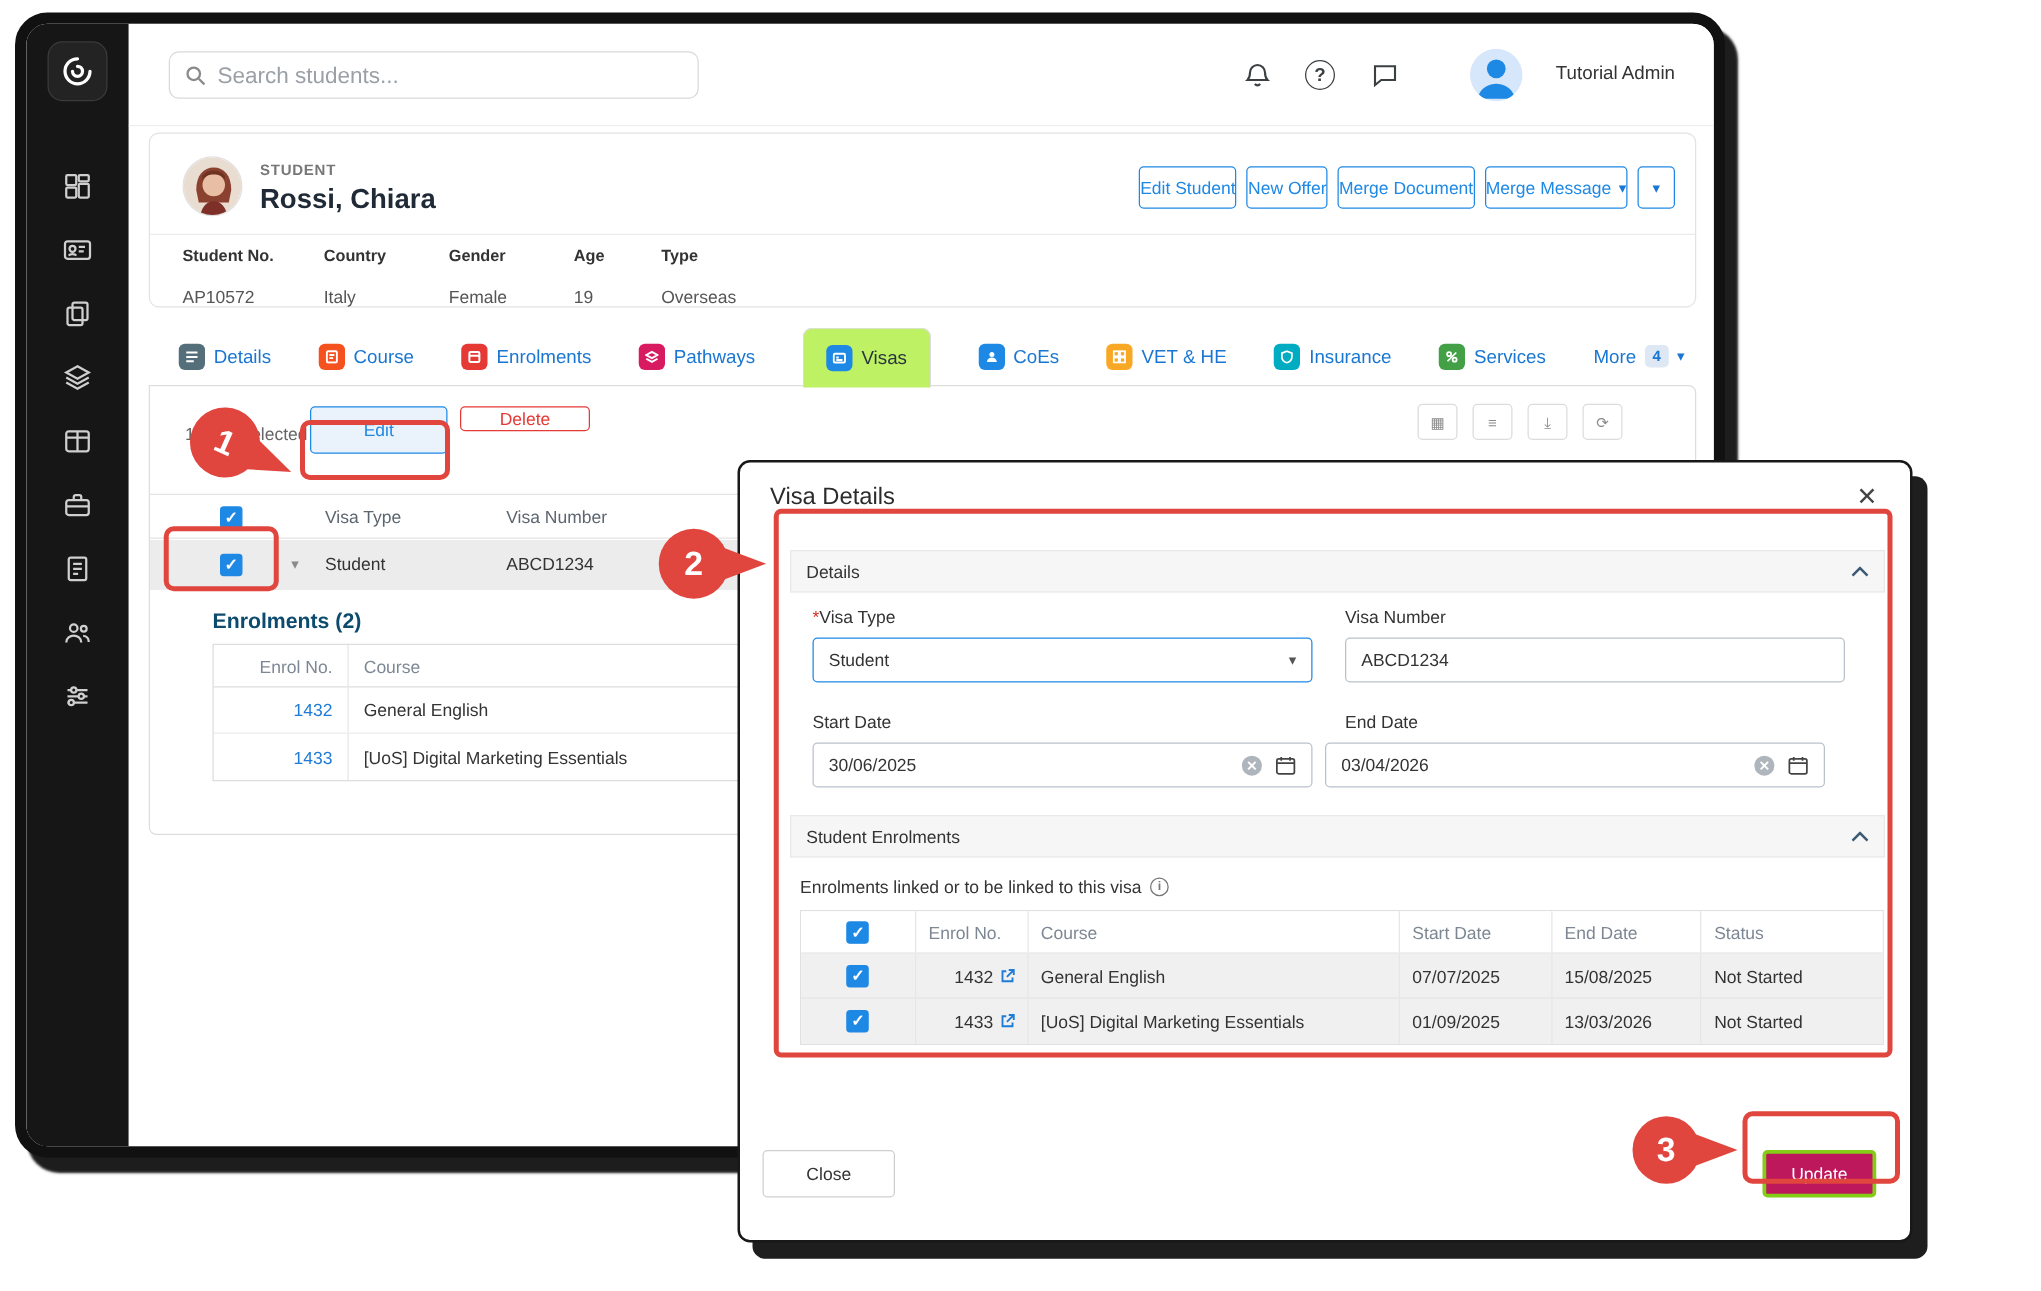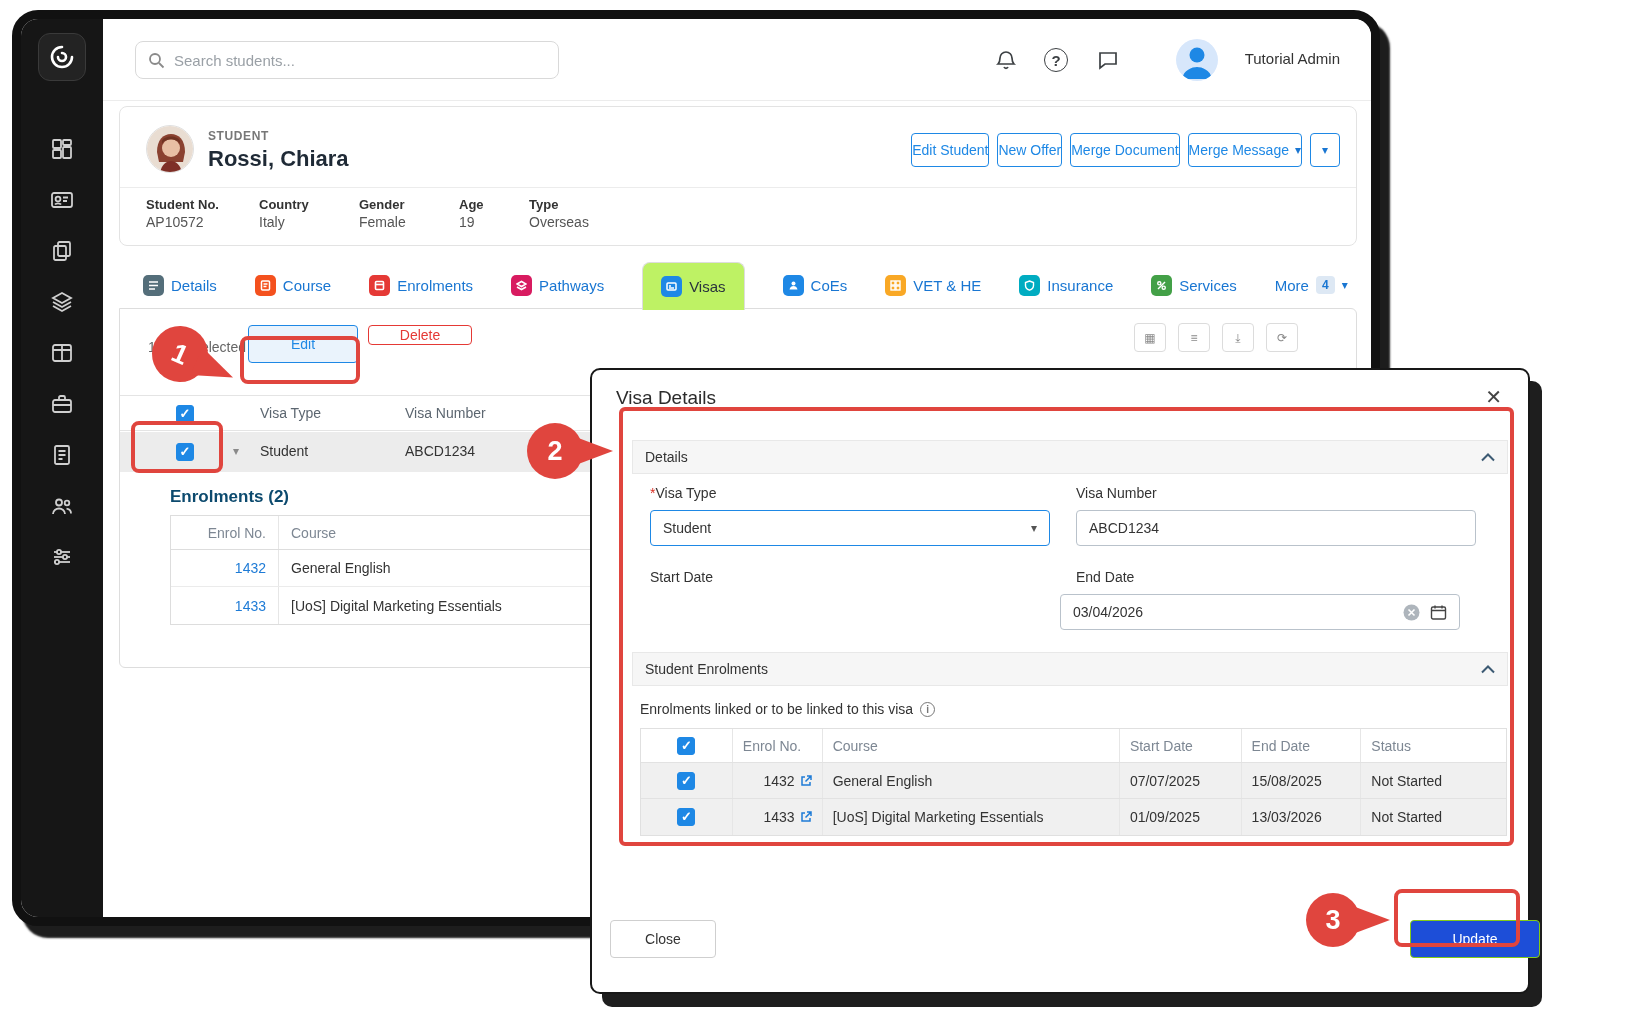--- a/index.html
+++ b/index.html
@@ -15,21 +15,21 @@
   .sidebar { position:absolute; left:0; top:0; bottom:0; width:82px; background:#161616; }
   .logo { position:absolute; left:17px; top:14px; width:48px; height:48px; background:#232323;
     border:1px solid #3a3a3a; border-radius:12px; display:flex; align-items:center; justify-content:center; }
   .side-nav { position:absolute; left:0; top:104px; width:82px; }
   .side-item { width:82px; height:51px; display:flex; align-items:center; justify-content:center; cursor:pointer; }
 
   
   .topbar { position:absolute; left:82px; top:0; width:1268px; height:82px; background:#fff; border-bottom:1px solid #ececec; }
   .search-box { position:absolute; left:32px; top:22px; width:424px; height:38px; border:1px solid #d9d9d9;
     border-radius:8px; background:#fff; display:flex; align-items:center; padding:0 12px; gap:9px; }
-  .search-box input { border:none; outline:none; flex:1; font-size:15px; color:#444; font-family:"Liberation Sans", sans-serif; }
+  .search-box input { border:none; outline:none; flex:1; font-size:18px; color:#444; font-family:"Liberation Sans", sans-serif; }
   .search-box input::placeholder { color:#9aa0a6; }
   .top-ic { position:absolute; top:29px; width:24px; height:24px; cursor:pointer; }
   .help-circle { border:1.7px solid #3c4043; border-radius:50%; color:#3c4043; font-size:15px; font-weight:bold;
     display:flex; align-items:center; justify-content:center; }
   .avatar-user { position:absolute; right:153px; top:20px; width:42px; height:42px; border-radius:50%;
     background:#e8f0fe; display:flex; align-items:center; justify-content:center; overflow:hidden; cursor:pointer; }
   .user-name { position:absolute; right:31px; top:31px; font-size:15px; color:#333; cursor:pointer; }
 
   
   .content { position:absolute; left:82px; top:82px; width:1268px; height:816px; background:#fff; }
@@ -38,21 +38,21 @@
     border:1px solid #e3e3e3; border-radius:8px; }
   .stu-avatar { position:absolute; left:26px; top:18px; width:48px; height:48px; border-radius:50%; overflow:hidden; border:1px solid #e0e0e0; }
   .stu-eyebrow { position:absolute; left:88px; top:22px; font-size:12px; letter-spacing:.6px; color:#777; font-weight:bold; }
   .stu-name { position:absolute; left:88px; top:39px; font-size:22px; font-weight:bold; color:#1f2a36; }
   .hdr-actions { position:absolute; right:16px; top:26px; display:flex; gap:8px; }
   .btn { font-family:"Liberation Sans", sans-serif; font-size:14px; border-radius:4px; cursor:pointer;
     display:inline-flex; align-items:center; justify-content:center; gap:6px; }
   .btn-blue-outline { height:34px; padding:0 0; background:#fff; border:1px solid #1e88e5; color:#1e88e5; }
   .card-divider { position:absolute; left:0; top:80px; width:100%; height:1px; background:#ececec; }
   .info-col { position:absolute; top:90px; }
-  .info-col .lab { font-size:13px; font-weight:bold; color:#333; margin-bottom:2px; }
+  .info-col .lab { font-size:13px; font-weight:bold; color:#333; margin-bottom:17px; }
   .info-col .val { font-size:14px; color:#555; }
 
   
   .tabs { position:absolute; left:40px; top:160px; height:48px; display:flex; align-items:center; gap:38px; }
   .tab { display:flex; align-items:center; gap:7px; height:48px; cursor:pointer; }
   .tablabel { font-size:15px; color:#1976d2; }
   .tab.active { background:#bef264; border:1px solid #ddd; border-bottom:none; border-radius:8px 8px 0 0;
     padding:0 18px; margin-bottom:-1px; position:relative; z-index:5; }
   .tab.active .tablabel { color:#29333d; }
   .tabicon { width:21px; height:21px; border-radius:5px; display:inline-flex; align-items:center; justify-content:center; flex:0 0 auto; }
@@ -114,22 +114,22 @@
   .mc:last-child { border-right:none; }
   .mc1 { width:92px; justify-content:center; }
   .mc2 { width:90px; justify-content:flex-end; gap:5px; }
   .mc3 { width:298px; }
   .mc4 { width:122px; }
   .mc5 { width:120px; }
   .mc6 { width:145px; }
 
   .btn-close-modal { position:absolute; left:18px; top:550px; width:106px; height:38px; background:#fff;
     border:1px solid #cfcfcf; color:#333; }
-  .btn-update { position:absolute; left:818px; top:550px; width:130px; height:38px; background:#1d4ed8;
-    border:1px solid #84cc16; color:#fff; }
+  .btn-update { position:absolute; left:818px; top:550px; width:91px; height:38px; background:#be185d;
+    border:3px solid #84cc16; color:#fff; }
 
   
   .ann-box { position:absolute; border:4px solid #e0453e; border-radius:8px; z-index:40; pointer-events:none; }
   .ann-pin { position:absolute; z-index:41; display:flex; align-items:center; pointer-events:none; }
   .pin-circle { width:56px; height:56px; border-radius:50%; background:#e0453e; color:#fff; font-size:27px; font-weight:bold;
     display:flex; align-items:center; justify-content:center; }
   .pin-tail { width:0; height:0; border-top:15px solid transparent; border-bottom:15px solid transparent;
     border-left:40px solid #e0453e; margin-left:-10px; }
 </style>
 </head>
@@ -455,20 +455,35 @@
       <span class="grow">Student</span>
       <span class="ib-ic" style="color:#555;font-size:12px;">▾</span>
     </div>
 
     <div class="field-label" style="left:484px;top:115px;">Visa Number</div>
     <div class="inputbox" style="left:484px;top:140px;">
       <span class="grow">ABCD1234</span>
     </div>
 
     <div class="field-label" style="left:58px;top:199px;">Start Date</div>
+    <div class="inputbox" style="left:58px;top:224px;">
+      <span class="grow">30/06/2025</span>
+      <span class="ib-ic">
+        <svg width="17" height="17" viewBox="0 0 17 17">
+            <circle cx="8.5" cy="8.5" r="8" fill="#aeb5bc"></circle>
+            <path d="M5.5 5.5l6 6M11.5 5.5l-6 6" stroke="#fff" stroke-width="1.6"></path>
+          </svg>
+      </span>
+      <span class="ib-ic">
+        <svg width="17" height="17" viewBox="0 0 17 17" fill="none" stroke="#444" stroke-width="1.4">
+            <rect x="1.5" y="3" width="14" height="12" rx="1.5"></rect>
+            <path d="M1.5 6.5h14M5 1.5v3M12 1.5v3"></path>
+          </svg>
+      </span>
+    </div>
 
     <div class="field-label" style="left:484px;top:199px;">End Date</div>
     <div class="inputbox" style="left:468px;top:224px;">
       <span class="grow">03/04/2026</span>
       <span class="ib-ic">
         <svg width="17" height="17" viewBox="0 0 17 17">
             <circle cx="8.5" cy="8.5" r="8" fill="#aeb5bc"></circle>
             <path d="M5.5 5.5l6 6M11.5 5.5l-6 6" stroke="#fff" stroke-width="1.6"></path>
           </svg>
       </span>

